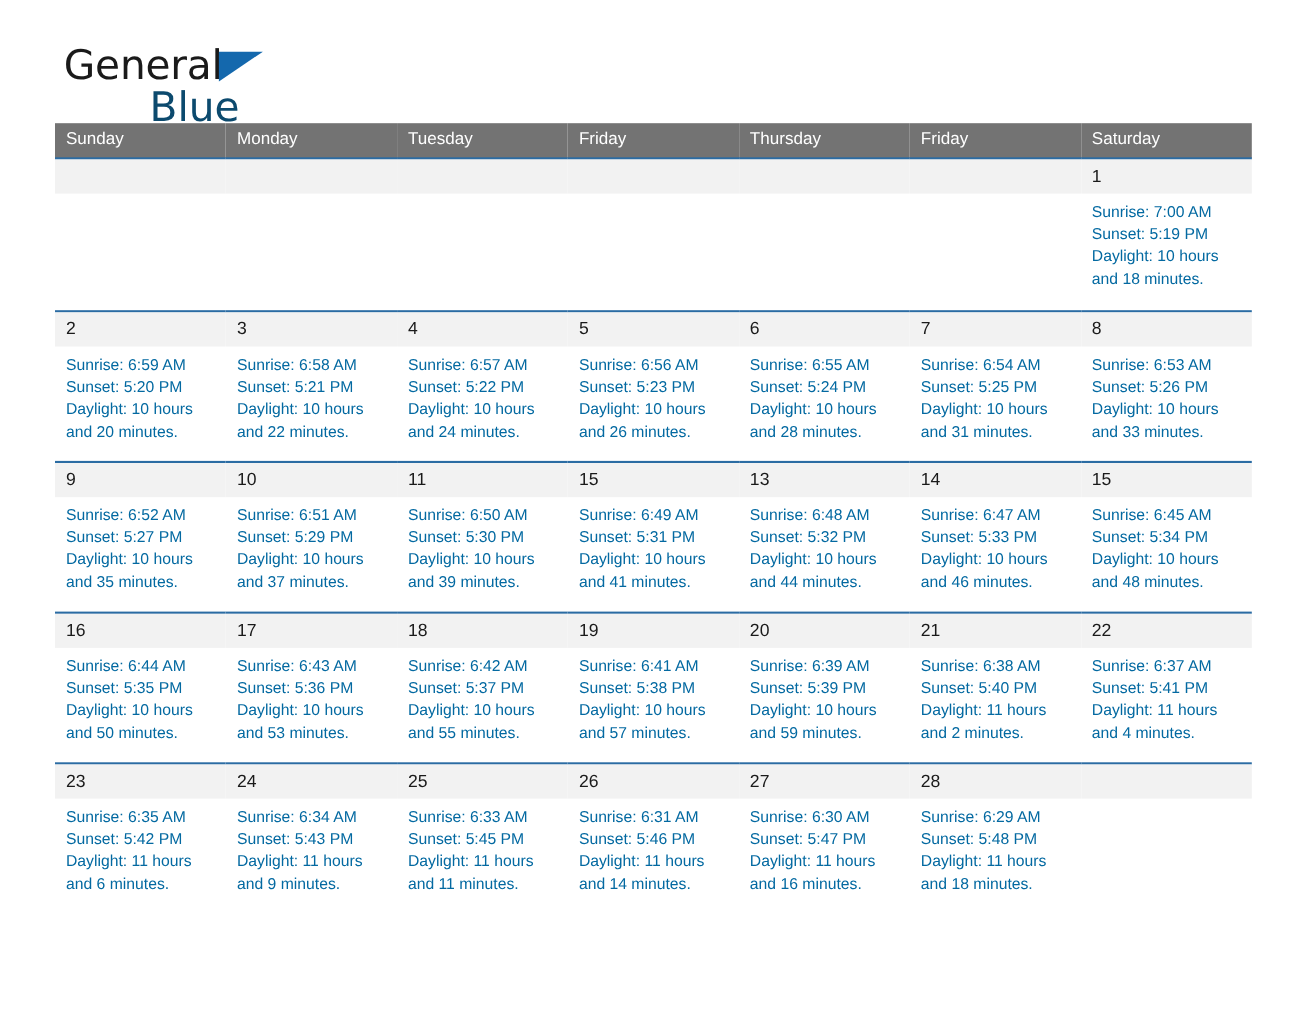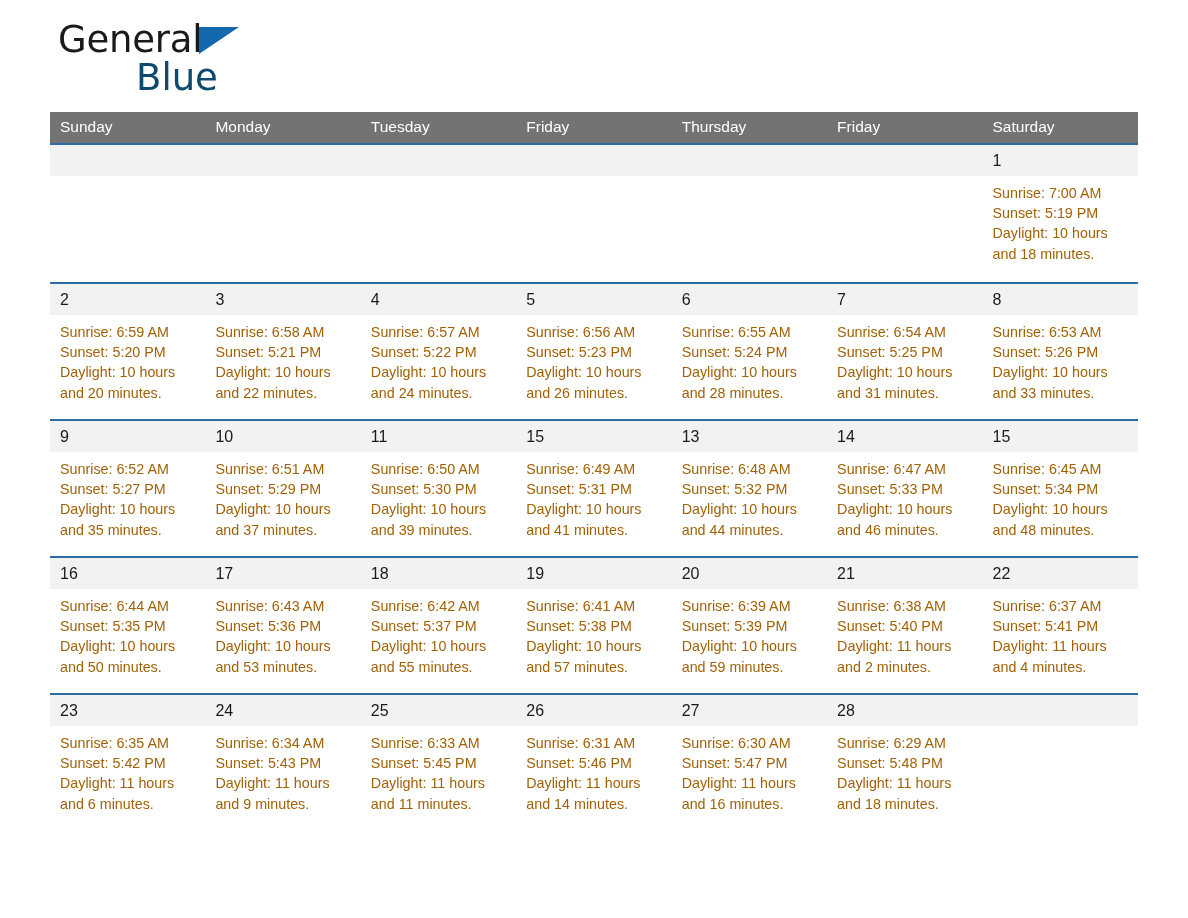--- a/index.html
+++ b/index.html
@@ -33,20 +33,21 @@
     left: 8px;
     top: 18px;
     width: 260px;
     height: 86px;
   }
   .logo-row1 {
     position: relative;
     height: 44px;
     line-height: 44px;
     white-space: nowrap;
+    margin-top: 20px;
   }
   .logo-general {
     font-size: 37px;
     color: #1a1a1a;
     letter-spacing: -0.2px;
     font-family: "DejaVu Sans", sans-serif;
     font-weight: 400;
   }
   .logo-triangle {
     display: inline-block;
@@ -127,21 +128,21 @@
     padding: 6px 0 6px 10px;
     height: 19px;
   }
   .cell.empty .daynum {
     color: transparent;
   }
   .cell .info {
     padding: 7px 8px 0 10px;
     font-size: 14.3px;
     line-height: 20.2px;
-    color: #a16207;
+    color: #0369a1;
     white-space: pre-line;
   }
 </style>
 </head>
 <body>
 
 <div class="page">
 
   <div class="top">
 

